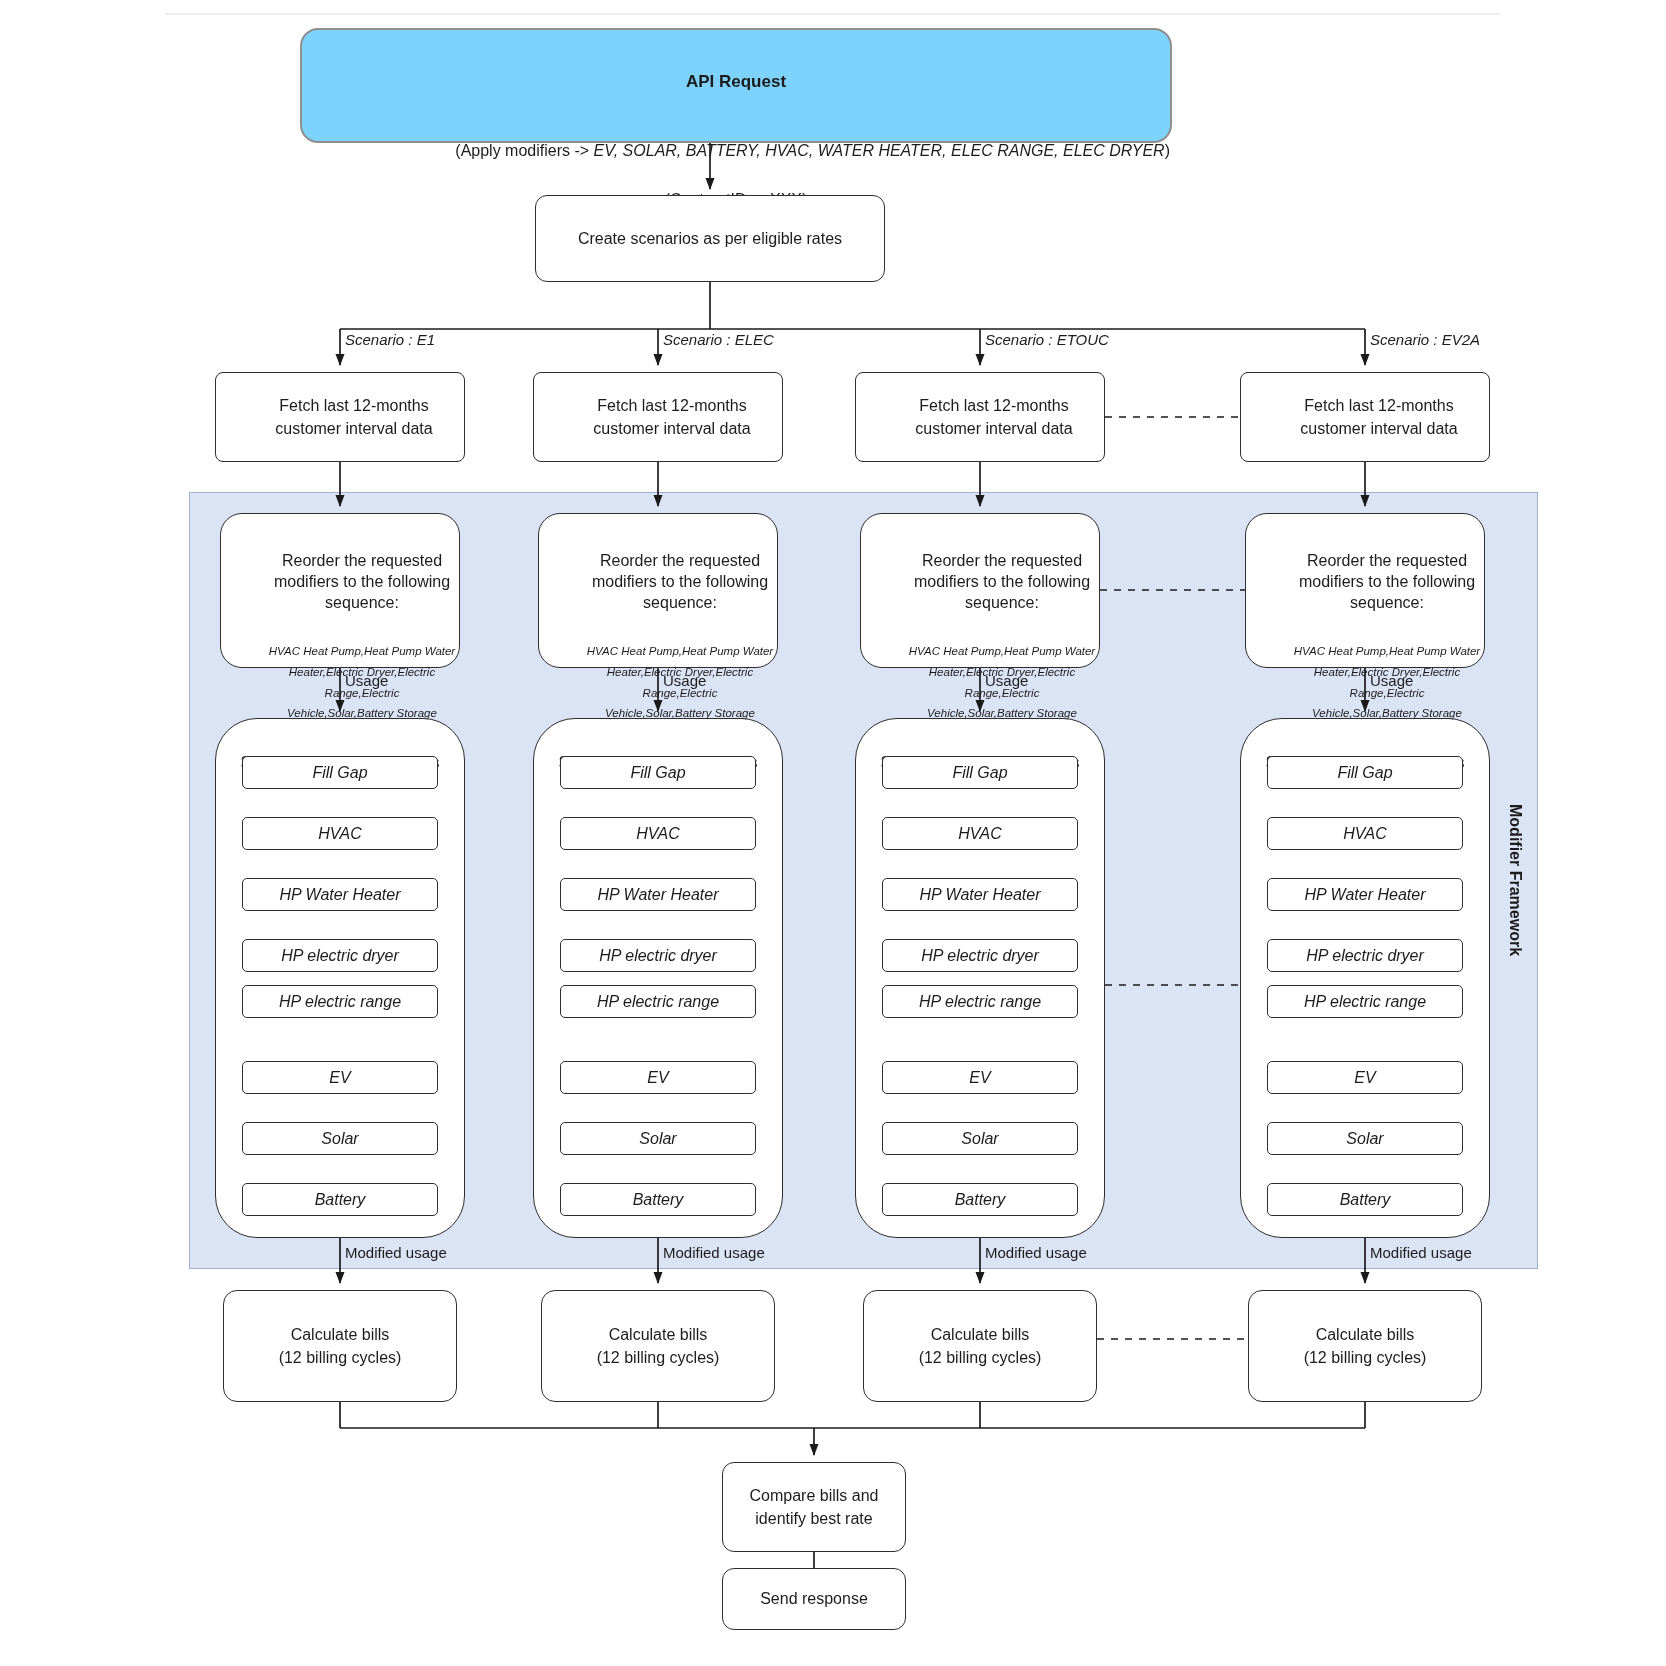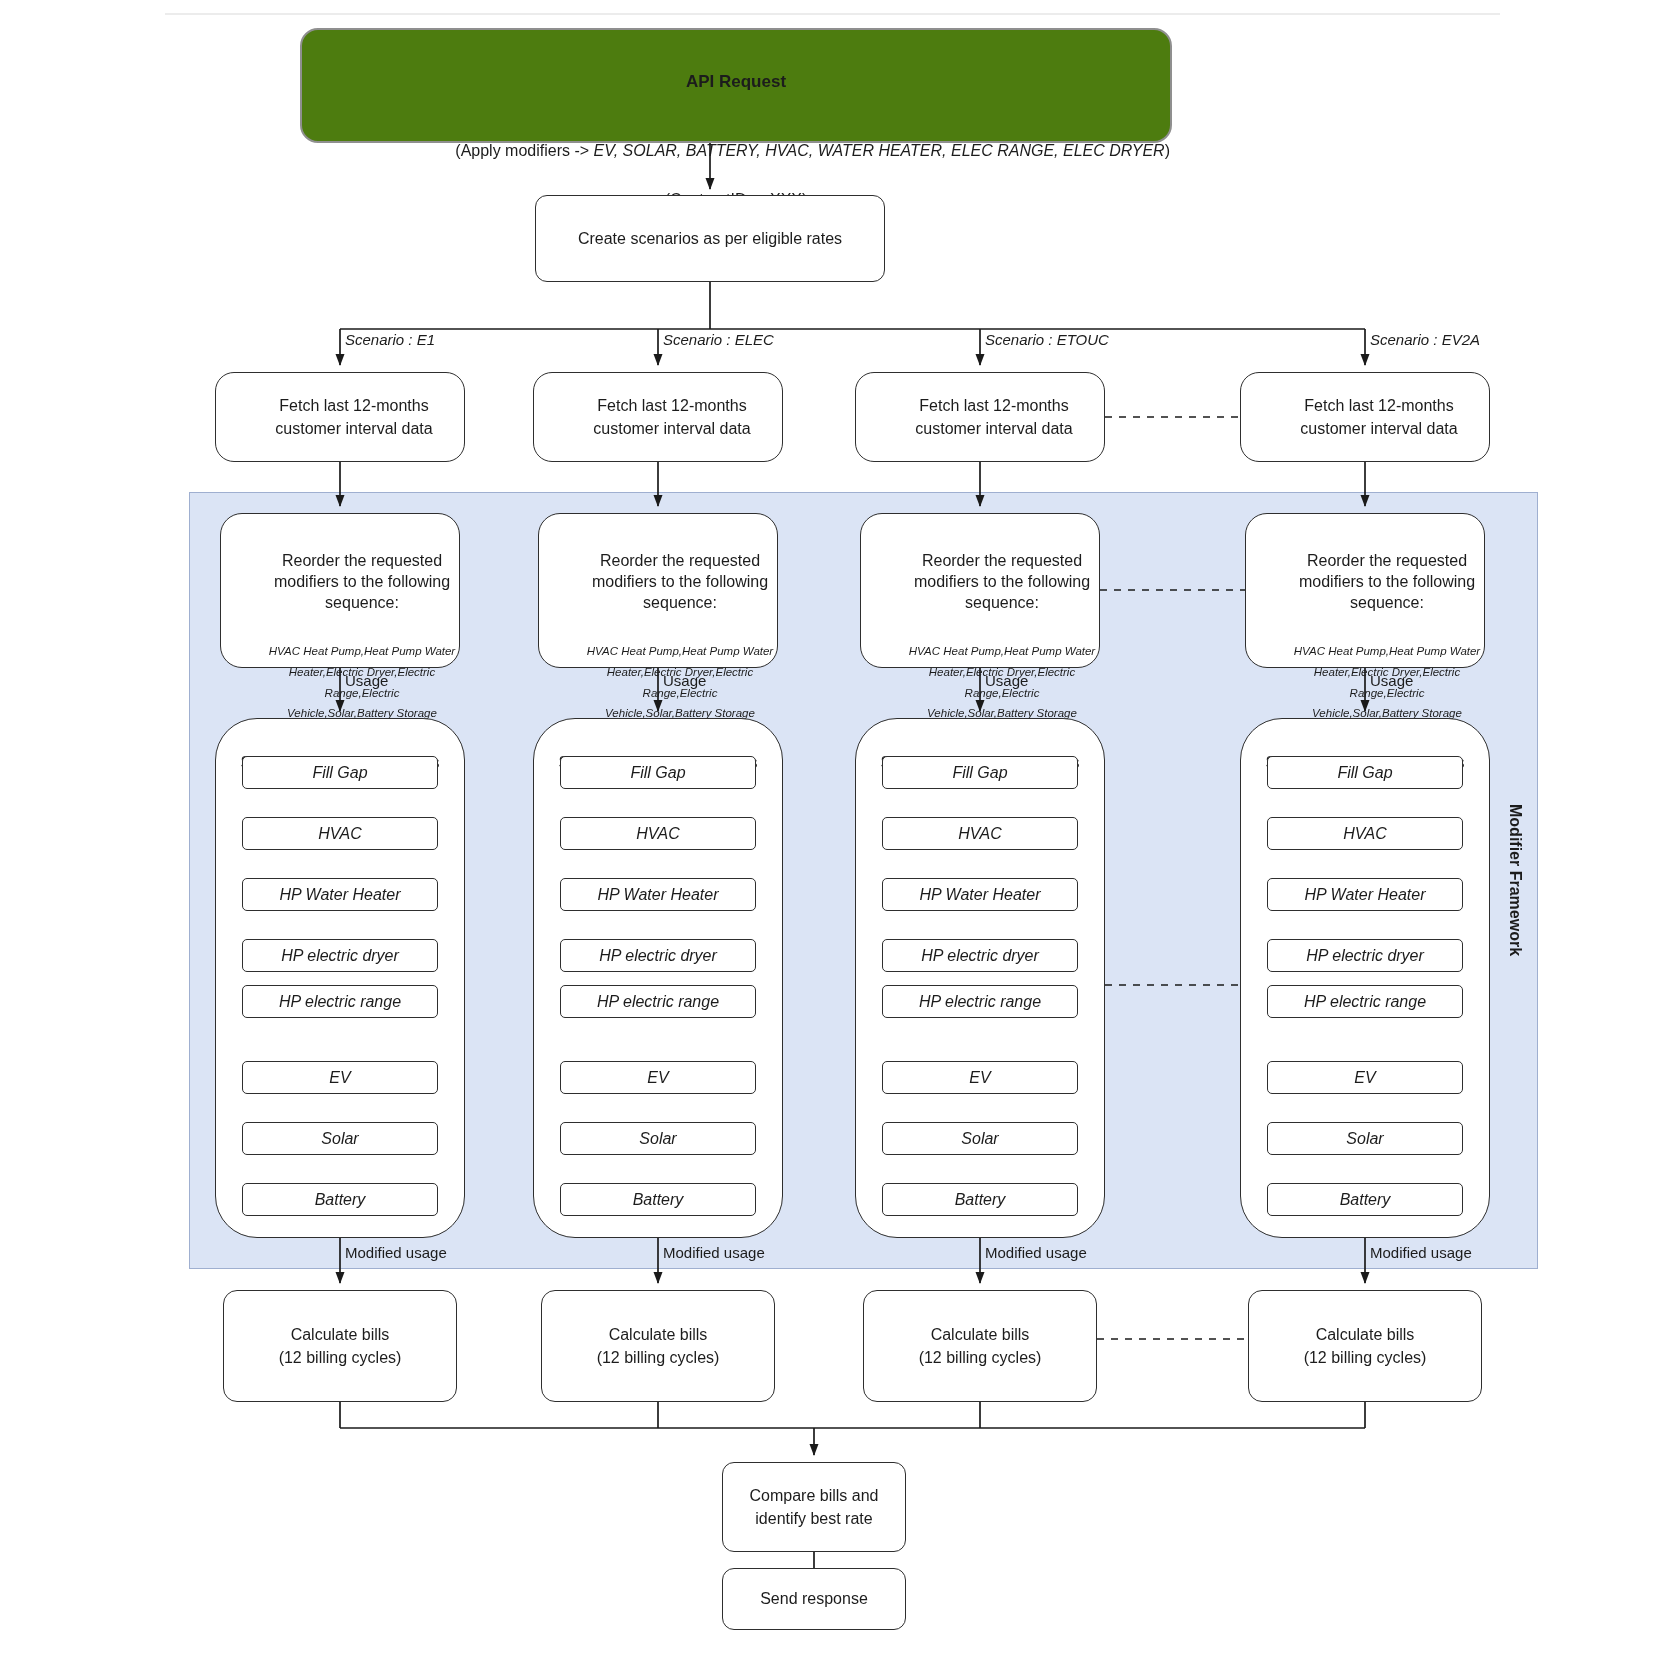--- a/index.html
+++ b/index.html
@@ -25,32 +25,32 @@
   .node {
     position:absolute; background:#ffffff; border:1.6px solid #2e2e2e; box-sizing:border-box;
     display:flex; align-items:center; justify-content:center; text-align:center;
     white-space:pre-line; z-index:3; font-size:16px; line-height:1.45;
   }
   .c0 { --cx:340px; } .c1 { --cx:658px; } .c2 { --cx:980px; } .c3 { --cx:1365px; }
   .colnode { left:var(--cx); transform:translateX(-50%); }
 
   .api {
     left:300px; top:28px; width:872px; height:115px; display:block;
-    background:#4d7c0f; border:2px solid #8f8f8f; border-radius:18px;
+    background:#7dd3fc; border:2px solid #8f8f8f; border-radius:18px;
   }
   .api-title { font-weight:bold; font-size:17px; text-align:center; margin-top:17px; }
   .api-line  { text-align:right; margin-top:21px; font-size:16px; }
   .api-line .ital { font-style:italic; }
   .api-line2 { text-align:center; margin-top:3px; font-size:16px; }
 
   .create { left:535px; top:195px; width:350px; height:87px; border-radius:12px; }
 
   .slabel { position:absolute; top:331px; left:calc(var(--cx) + 5px); font-style:italic; font-size:15px; z-index:3; }
 
-  .fetch   { top:372px; width:250px; height:90px; border-radius:19px;padding-left:28px; }
+  .fetch   { top:372px; width:250px; height:90px; border-radius:8px;padding-left:28px; }
   .reorder { top:513px; width:240px; height:155px; border-radius:22px; display:block;padding-left:44px; }
   .reorder-title { font-size:16px; line-height:1.32; margin-top:13px; text-align:center; white-space:pre-line; }
   .reorder-seq   { font-size:11.5px; font-style:italic; line-height:1.82; margin-top:4px; text-align:center; white-space:pre-line; }
 
   .edge-label { position:absolute; left:calc(var(--cx) + 5px); font-size:15px; z-index:3; }
   .usage  { top:672px; }
   .musage { top:1244px; }
 
   .seq { top:718px; width:250px; height:520px; border-radius:42px; display:block; }
   .seq-header { text-align:center; font-size:16px; margin-top:9px; }

